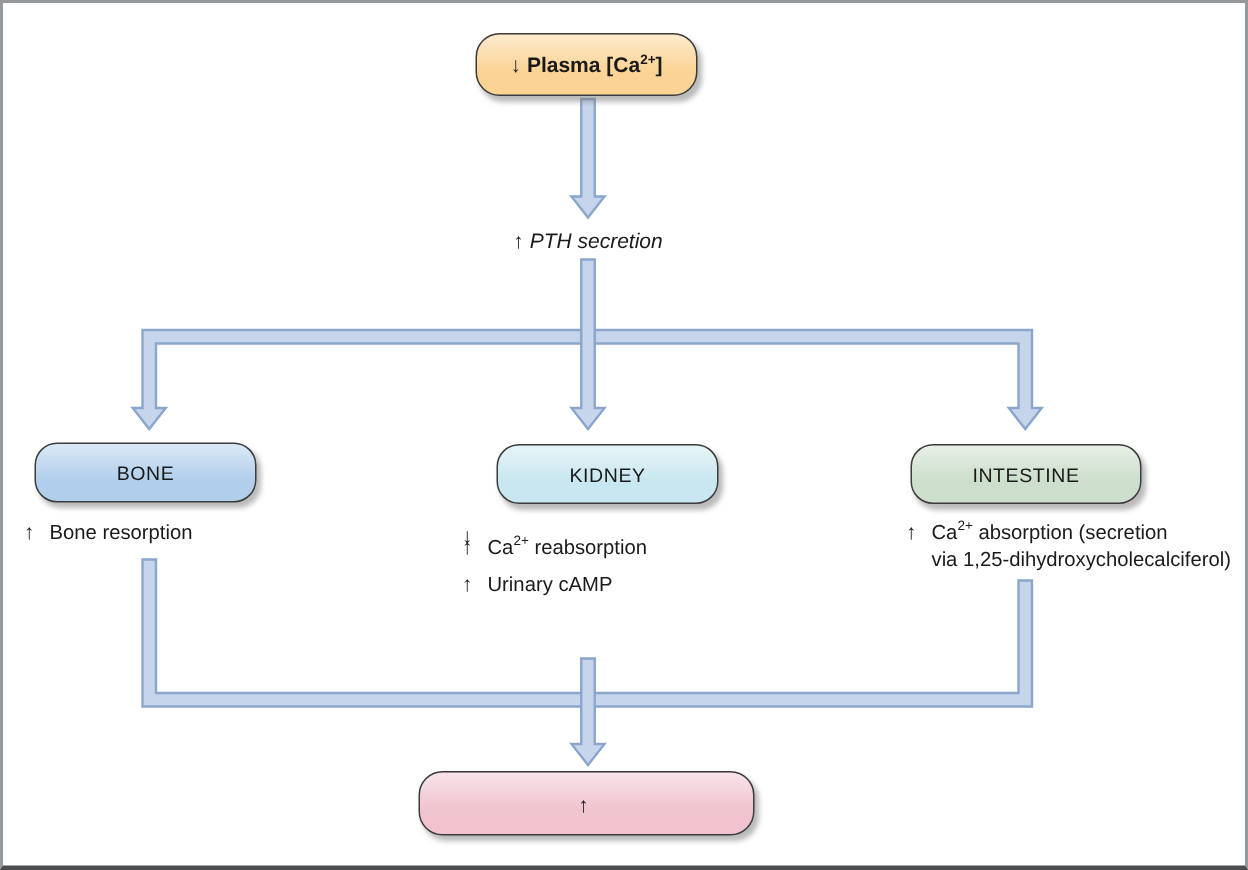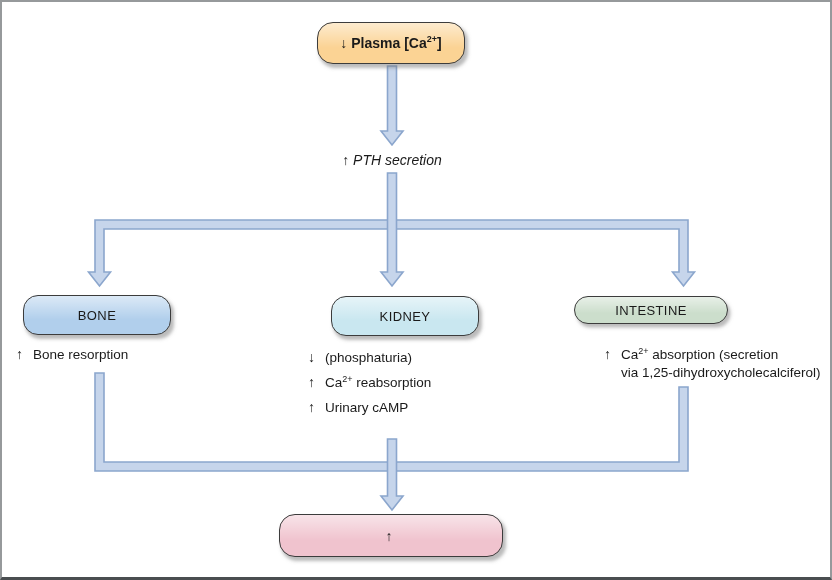--- a/index.html
+++ b/index.html
@@ -27,21 +27,21 @@
     font-size:13px;
     letter-spacing:.4px;
     background:linear-gradient(180deg, rgba(255,255,255,.55), rgba(255,255,255,0) 62%), var(--fill-color);
     white-space:nowrap;
   }
   .node.bold{font-weight:bold;font-size:14px;letter-spacing:0;}
   .node .glyph{font-weight:bold;margin-right:4px;}
   .start-node{--fill-color:var(--start-box-fill);left:315px;top:20px;width:148px;height:42px;border-radius:16px;}
   .bone-node{--fill-color:var(--bone-box-fill);left:21px;top:293px;width:148px;height:40px;}
   .kidney-node{--fill-color:var(--kidney-box-fill);left:313px;top:294px;width:148px;height:40px;margin-left:16px;}
-  .intestine-node{--fill-color:var(--intestine-box-fill);left:572px;top:294px;width:154px;height:28px;}
+  .intestine-node{--fill-color:var(--intestine-box-fill);left:605px;top:294px;width:154px;height:40px;}
   .end-node{--fill-color:var(--end-box-fill);left:277px;top:512px;width:224px;height:43px;border-radius:16px;}
 
   .pth-label{
     position:absolute;left:322px;top:149px;width:136px;
     text-align:center;font-size:14px;line-height:19px;white-space:nowrap;font-style:italic;
   }
   .pth-label .glyph{font-weight:bold;}
 
   .effects{position:absolute;font-size:13.5px;line-height:18px;}
   .effect{position:relative;padding-left:17px;margin-bottom:7px;white-space:nowrap;}
@@ -92,21 +92,20 @@
 
   <div class="effects bone-effects">
     <div class="effect">
       <span class="glyph">↑</span><span>Bone resorption</span>
     </div>
   </div>
 
   <div class="effects kidney-effects">
     <div class="effect">
       <span class="glyph">↓</span>
-      <span class="l2">(phosphaturia)</span>
     </div>
     <div class="effect">
       <span class="glyph">↑</span><span>Ca</span><sup>2+</sup><span> reabsorption</span>
     </div>
     <div class="effect">
       <span class="glyph">↑</span><span>Urinary cAMP</span>
     </div>
   </div>
 
   <div class="effects intestine-effects">

